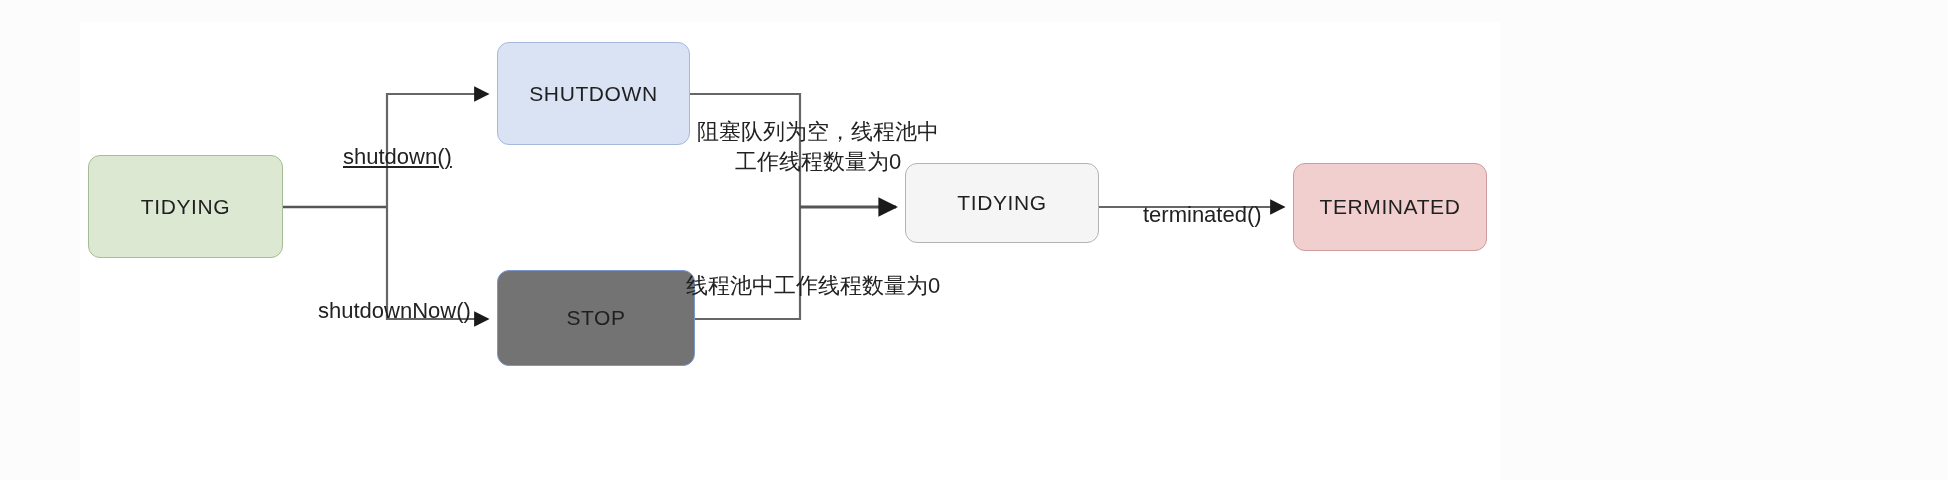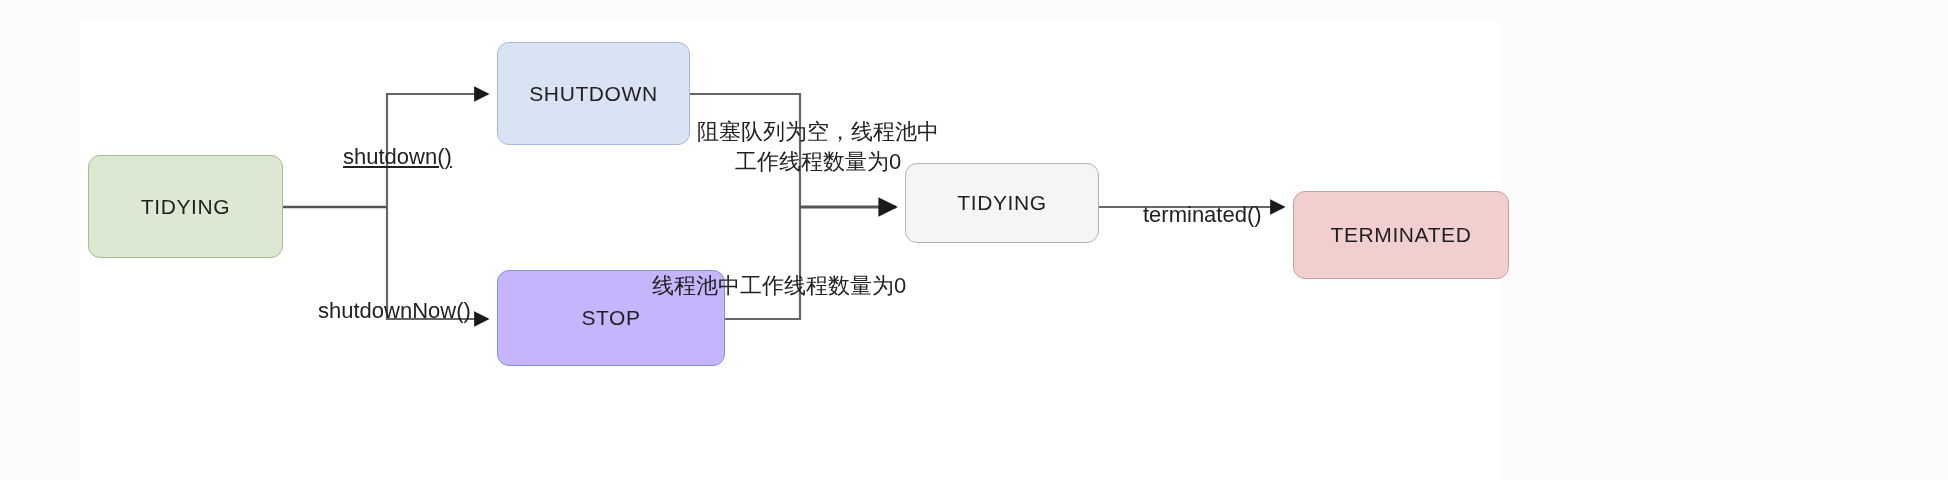--- a/index.html
+++ b/index.html
@@ -47,48 +47,47 @@
     left: 88px; top: 155px; width: 195px; height: 103px;
     background: #dde8d3;
     border: 1.5px solid #a4bd94;
   }
   .node-shutdown {
     left: 497px; top: 42px; width: 193px; height: 103px;
     background: #dae3f3;
     border: 1.5px solid #a6b9dd;
   }
   .node-stop {
-    left: 497px; top: 270px; width: 228px; height: 96px;
-    background: #c4b5fd;
+    left: 497px; top: 270px; width: 198px; height: 96px;
+    background: #737373;
     border: 1.5px solid #7b98ce;
   }
   .node-tidying {
     left: 905px; top: 163px; width: 194px; height: 80px;
     background: #f5f5f5;
     border: 1.5px solid #b3b3b3;
   }
   .node-terminated {
-    left: 1293px; top: 163px; width: 216px; height: 88px;
+    left: 1293px; top: 163px; width: 194px; height: 88px;
     background: #f2cfcf;
     border: 1.5px solid #cd9d9d;
-    margin-top: 28px;
   }
   .edge-label {
     position: absolute;
     color: #222222;
     font-size: 22px;
     line-height: 1.35;
     white-space: nowrap;
     text-align: center;
   }
   .lbl-shutdown   { left: 343px; top: 142px; text-decoration: underline; }
   .lbl-shutdownnow{ left: 318px; top: 248px; margin-top: 48px; }
   .lbl-terminated { left: 1143px; top: 200px; }
   .lbl-cn-top     { left: 697px; top: 117px; text-align: center; }
-  .lbl-cn-bottom  { left: 652px; top: 271px; }
+  .lbl-cn-bottom  { left: 686px; top: 271px; }
 </style>
 </head>
 <body>
 
 <div id="stage">
 
   <div class="canvas-page"></div>
 
   <svg class="wires" viewBox="0 0 1948 480" xmlns="http://www.w3.org/2000/svg">
     <defs>

